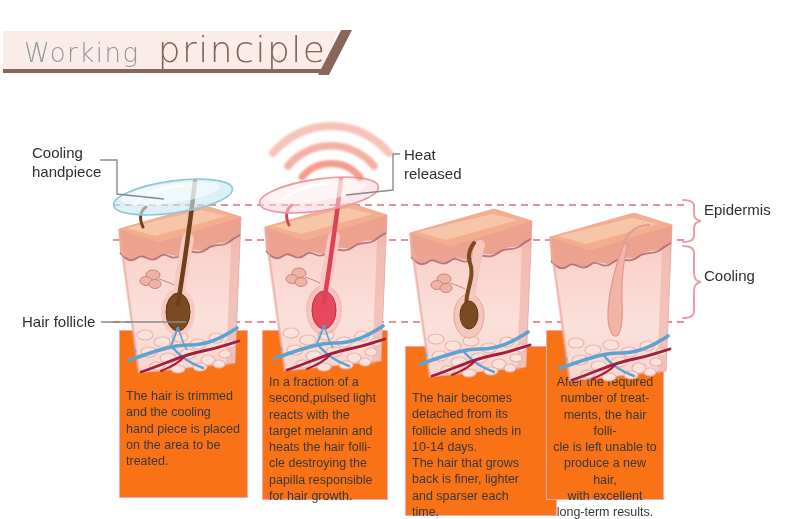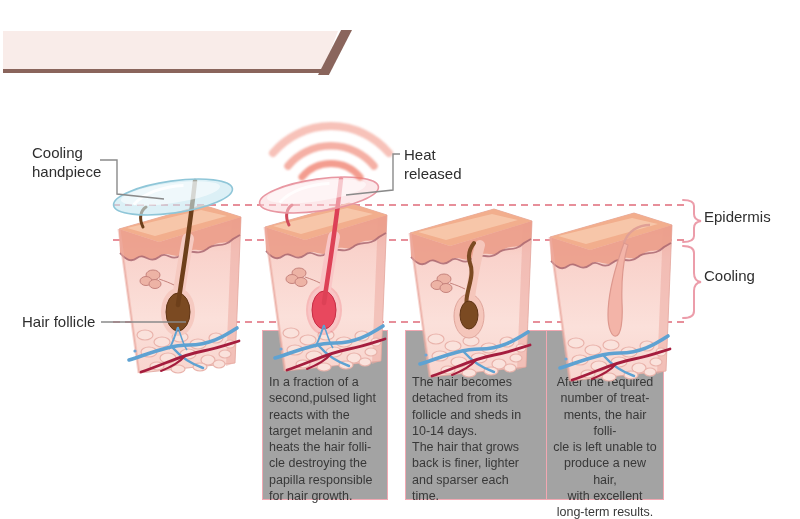--- a/index.html
+++ b/index.html
@@ -18,47 +18,58 @@
                color:#8e989e;letter-spacing:1.5px;line-height:40px;}
   .title-accent{font-family:"DejaVu Sans",sans-serif;font-weight:300;font-size:36px;
                 color:#84605a;letter-spacing:1.5px;line-height:40px;}
 
   
   .lbl{position:absolute;z-index:4;font-size:15px;color:#2e2e2e;line-height:1.25;
        white-space:pre-line;}
   .lbl-cooling{left:32px;top:144px;}
   .lbl-heat{left:404px;top:146px;}
   .lbl-follicle{left:22px;top:313px;text-align:right;}
-  .lbl-epidermis{left:704px;top:208px;}
+  .lbl-epidermis{left:704px;top:201px;}
   .lbl-dermis{left:704px;top:267px;}
 
   
-  .caption-box{position:absolute;z-index:1;background:#a3a3a3;border:1.6px solid #f2a8b2;
+  .caption-box{position:absolute;z-index:1;background:#f97316;border:1.6px solid #f2a8b2;
                box-sizing:border-box;}
   .caption-box p{margin:0;padding:0 6px;font-size:12.5px;line-height:1.3;color:#383838;
                  white-space:pre-line;}
   .box1{left:119px;top:330px;width:129px;height:168px;} .box1 p{margin-top:57px;}
   .box2{left:262px;top:330px;width:126px;height:170px;} .box2 p{margin-top:43px;}
-  .box3{left:405px;top:330px;width:152px;height:170px;} .box3 p{margin-top:43px;}
+  .box3{left:405px;top:346px;width:152px;height:170px;} .box3 p{margin-top:43px;}
   .box4{left:546px;top:330px;width:118px;height:170px;text-align:center;} .box4 p{margin-top:43px;}
 
   
   .diagram{position:absolute;left:0;top:0;z-index:2;pointer-events:none;}
 </style>
 </head>
 <body>
 
 <div id="stage">
 
   <div class="banner">
     <div class="banner-bg"></div>
     <div class="banner-underline"></div>
     <div class="banner-slash"></div>
-  </div>
-
+    <div class="banner-text">
+      <span class="title-light">Working</span>
+      <span class="title-accent">principle</span>
+    </div>
+  </div>
+
+  <div class="caption-box box1">
+    <p>The hair is trimmed
+and the cooling
+hand piece is placed
+on the area to be
+treated.</p>
+  </div>
   <div class="caption-box box2">
     <p>In a fraction of a
 second,pulsed light
 reacts with the
 target melanin and
 heats the hair folli-
 cle destroying the
 papilla responsible
 for hair growth.</p>
   </div>

